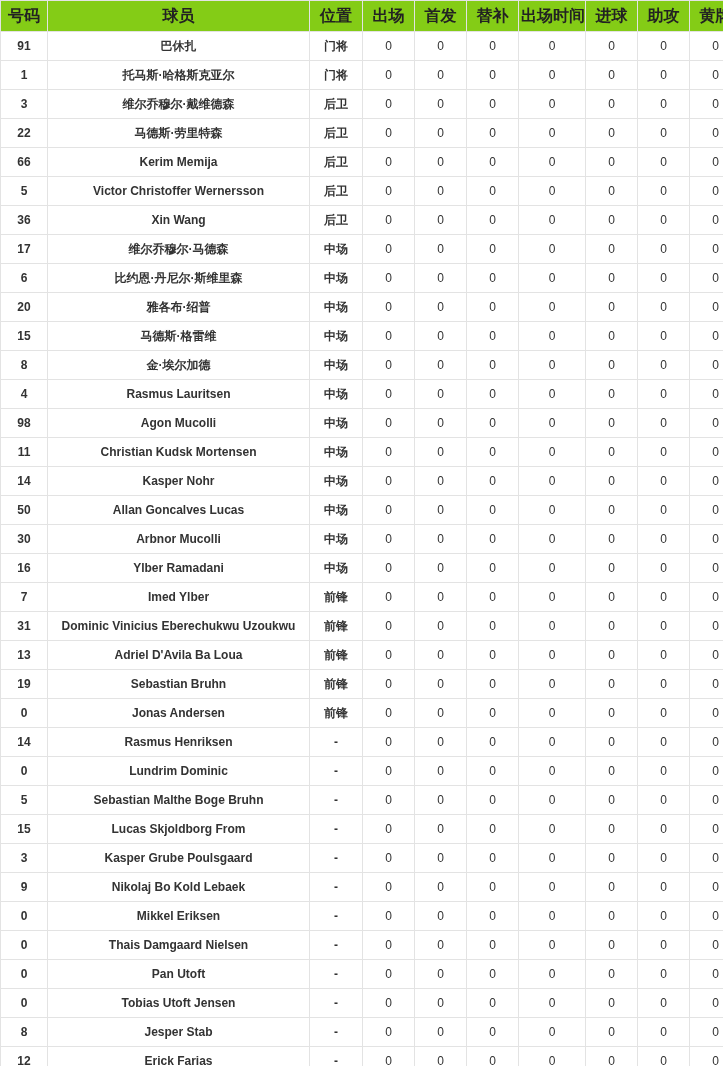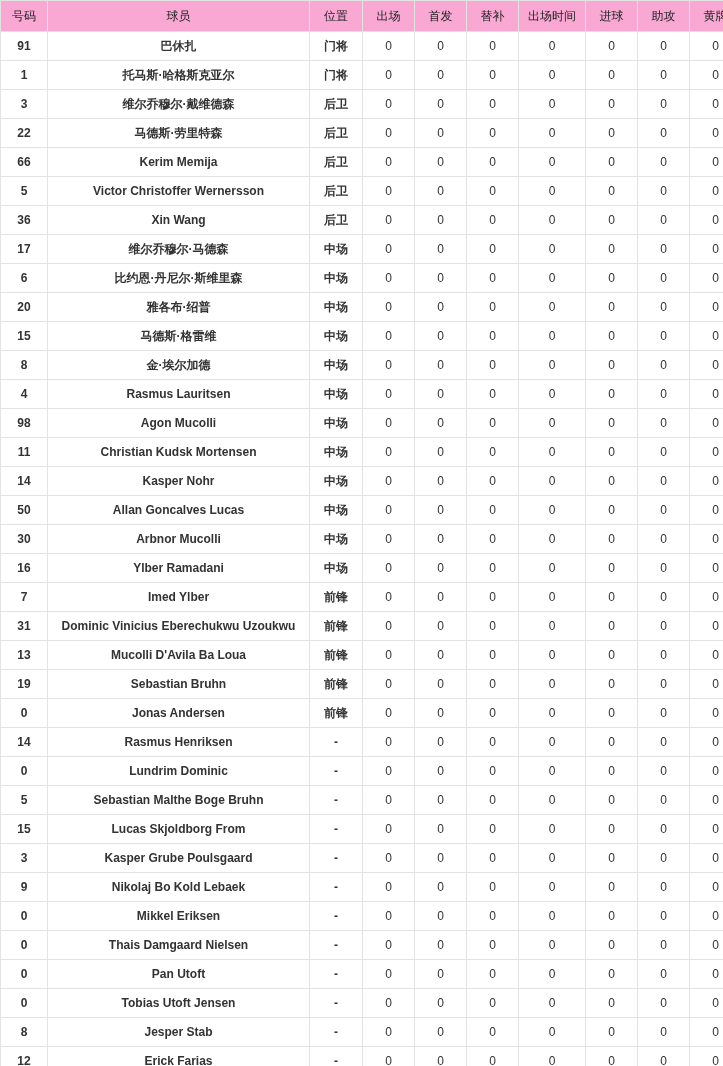--- a/index.html
+++ b/index.html
@@ -21,25 +21,25 @@
     border: 1px solid #e3e3e3;
     font-size: 12px;
     color: #333333;
     text-align: center;
     height: 28px;
     padding: 0 2px;
     overflow: hidden;
     white-space: nowrap;
   }
   table.squad-table thead th {
-    background: #f9a8d4;
-    font-weight: normal;
+    background: #84cc16;
+    font-weight: bold;
     color: #222222;
     height: 30px;
-    font-size: 12px;
+    font-size: 16px;
   }
   table.squad-table tbody td {
     background: #ffffff;
   }
   td.col-num, th.col-num { width: 42px; font-weight: bold; }
   td.col-player, th.col-player { width: 257px; }
   td.col-pos, th.col-pos { width: 48px; font-weight: bold; }
   td.col-stat, th.col-stat { width: 47px; }
   td.col-stat-wide, th.col-stat-wide { width: 62px; }
   td.col-player { font-weight: bold; }
@@ -311,21 +311,21 @@
         <td class="col-stat">0</td>
         <td class="col-stat">0</td>
         <td class="col-stat">0</td>
         <td class="col-stat-wide">0</td>
         <td class="col-stat">0</td>
         <td class="col-stat">0</td>
         <td class="col-stat">0</td>
       </tr>
       <tr>
         <td class="col-num">13</td>
-        <td class="col-player">Mucolli D'Avila Ba Loua</td>
+        <td class="col-player">Adriel D'Avila Ba Loua</td>
         <td class="col-pos">前锋</td>
         <td class="col-stat">0</td>
         <td class="col-stat">0</td>
         <td class="col-stat">0</td>
         <td class="col-stat-wide">0</td>
         <td class="col-stat">0</td>
         <td class="col-stat">0</td>
         <td class="col-stat">0</td>
       </tr>
       <tr>

